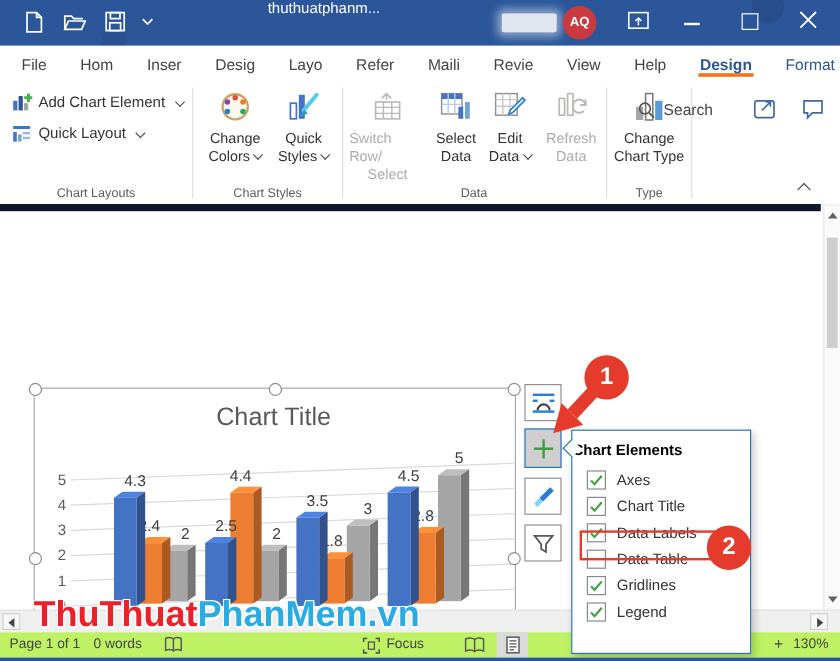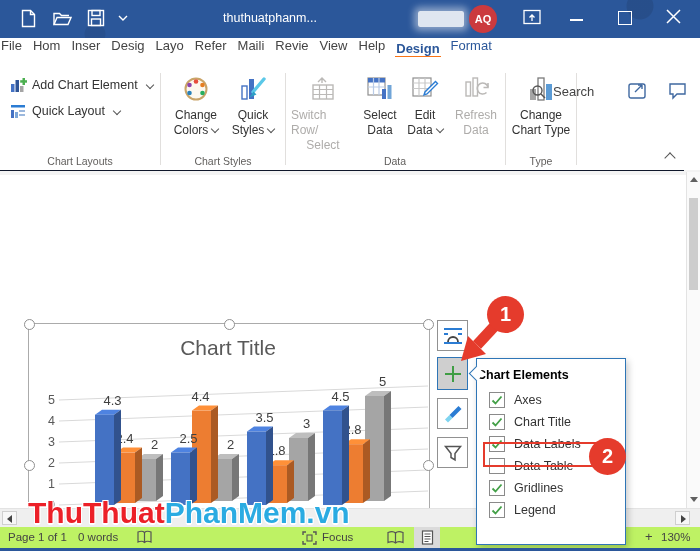--- a/index.html
+++ b/index.html
@@ -3,41 +3,41 @@
 <meta charset="utf-8">
 <style>
   html,body{margin:0;padding:0;width:700px;height:551px;overflow:hidden;
     font-family:"Liberation Sans",sans-serif;background:#fff;position:relative}
   
   .titlebar{position:absolute;left:0;top:0;right:0;height:38px;background:
     radial-gradient(circle at 640px 6px, rgba(0,0,0,.10) 0 13px, transparent 14px),
     radial-gradient(circle at 95px 34px, rgba(0,0,0,.08) 0 10px, transparent 11px),
     #2b579a;z-index:60}
   .tb-ic{position:absolute;top:9px}
-  .tb-title{position:absolute;left:195px;top:11px;width:150px;text-align:center;
+  .tb-title{position:absolute;left:195px;top:0;width:150px;text-align:center;
     color:#fff;font-size:12.5px;white-space:nowrap}
   .tb-blur{position:absolute;left:418px;top:11px;width:46px;height:16px;
     background:rgba(255,255,255,.85);box-shadow:0 0 7px 4px rgba(255,255,255,.45);border-radius:2px}
   .tb-avatar{position:absolute;left:469px;top:5px;width:28px;height:28px;border-radius:50%;
     background:#cb3a3e;color:#fff;font-size:11px;font-weight:bold;display:flex;
     align-items:center;justify-content:center}
   .tb-min{position:absolute;left:570px;top:19px;width:13px;height:2px;background:#fff}
   .tb-max{position:absolute;left:618px;top:11px;width:12px;height:12px;border:1.5px solid #fff}
   
   .tabsrow{position:absolute;left:0;top:38px;right:0;height:30px;background:#fff;z-index:55}
-  .tabs{display:flex;align-items:flex-start;height:100%;padding-left:0;gap:9px}
+  .tabs{display:flex;align-items:center;height:100%;padding-left:17px;gap:26px}
   .tab{font-size:13px;color:#444;display:flex;align-items:center;padding:0 1px;cursor:default}
   .tab.contextual{color:#2b579a}
-  .tab.active{color:#2b579a;font-weight:bold;border-bottom:1px solid #f97316;padding-top:3px}
+  .tab.active{color:#2b579a;font-weight:bold;border-bottom:3px solid #f97316;padding-top:3px}
   .search-box{position:absolute;left:531px;top:38px;height:30px;display:flex;align-items:center;gap:7px;
     color:#444;font-size:13px}
   .hdr-ic{position:absolute;top:43px}
   
   .ribbon{position:absolute;left:0;top:68px;right:16px;height:102px;background:#fff;
-    border-bottom:1px solid #0f172a;z-index:50}
+    border-bottom:6px solid #0f172a;z-index:50}
   .rb-small{position:absolute;display:flex;align-items:center;gap:5px;font-size:12.5px;color:#333;height:20px}
   .rb-big{position:absolute;top:5px;display:flex;flex-direction:column;align-items:center;
     font-size:12px;color:#333;text-align:left;line-height:15px}
   .rb-big .ic{height:32px;display:flex;align-items:center;justify-content:center;margin-bottom:3px}
   .rb-big.disabled,.rb-big.disabled .lbl{color:#aeacaa}
   .rb-glabel{position:absolute;bottom:3px;font-size:10.5px;color:#605e5c;text-align:center}
   .rb-div{position:absolute;top:5px;bottom:5px;width:1px;background:#e1dfdd}
   .car{display:inline-block;width:5px;height:5px;border-right:1.4px solid #555;
     border-bottom:1.4px solid #555;transform:rotate(45deg);margin-left:4px;vertical-align:2px}
   .chev-up{position:absolute;right:10px;bottom:8px;width:7px;height:7px;border-left:1.6px solid #555;

